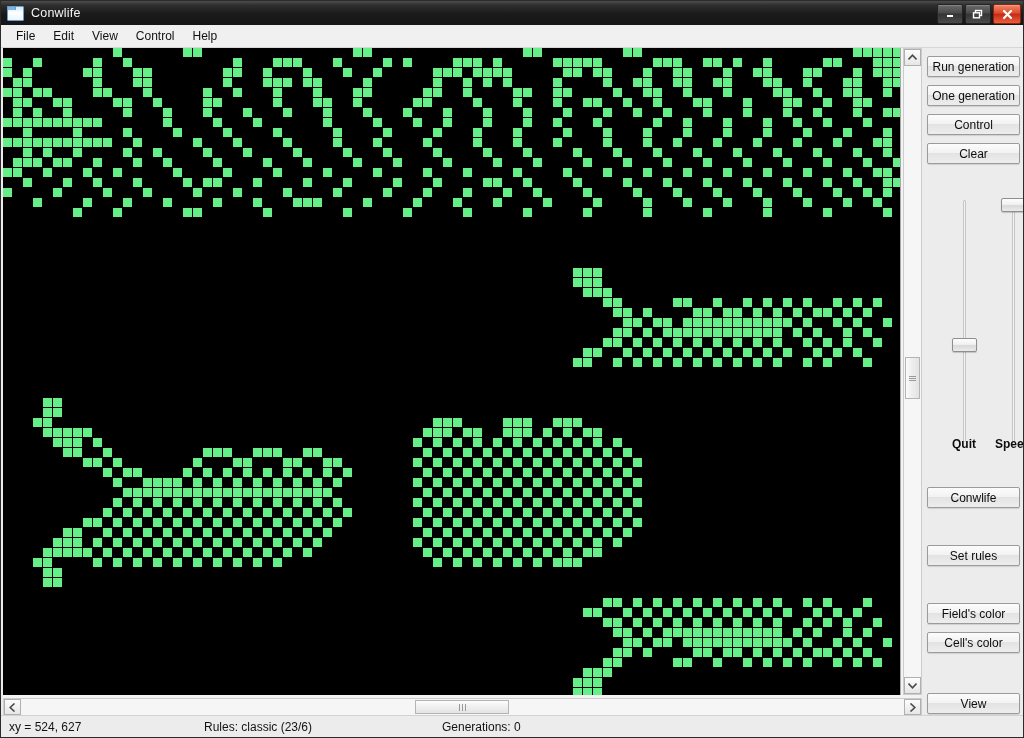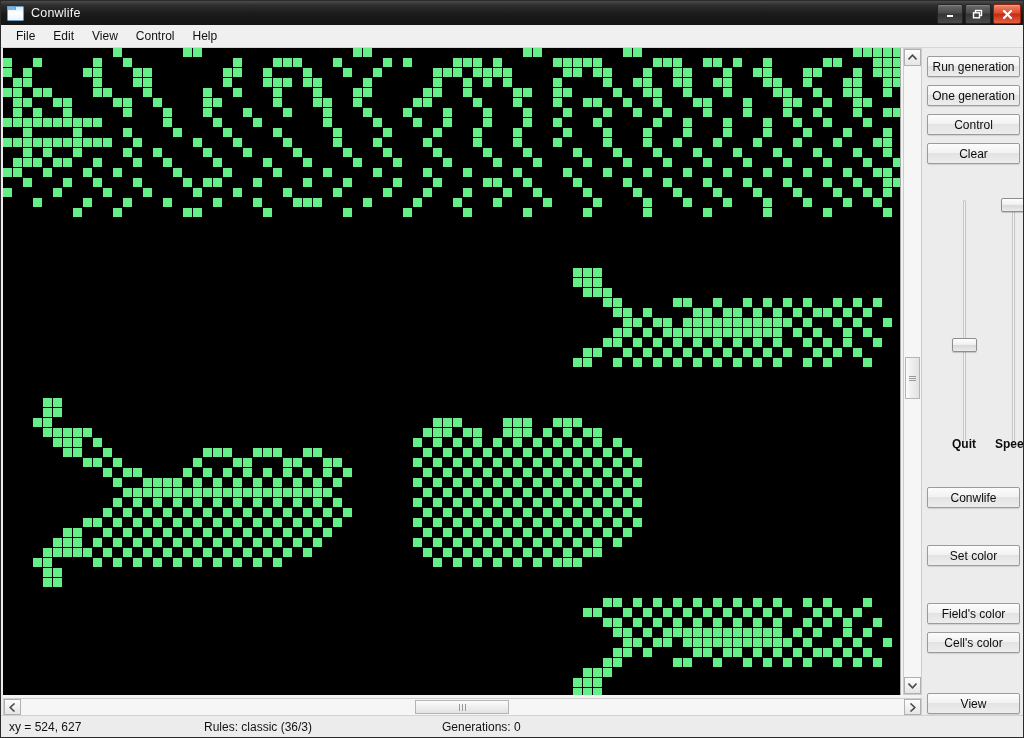--- a/index.html
+++ b/index.html
@@ -1248,25 +1248,25 @@
 
     <div class="slider-track" style="left:41px;top:152px;height:242px"></div>
     <div class="slider-thumb" style="left:30px;top:290px"></div>
     <div class="slider-label" style="left:17px;top:389px">Quit</div>
 
     <div class="slider-track" style="left:90px;top:152px;height:242px"></div>
     <div class="slider-thumb" style="left:79px;top:150px"></div>
     <div class="slider-label" style="left:66px;top:389px">Speed</div>
 
     <div class="pbtn" style="top:439px">Conwlife</div>
-    <div class="pbtn" style="top:497px">Set color</div>
+    <div class="pbtn" style="top:497px">Set rules</div>
     <div class="pbtn" style="top:555px">Field's color</div>
     <div class="pbtn" style="top:584px">Cell's color</div>
     <div class="pbtn" style="top:645px">View</div>
   </div>
 
   <div id="statusbar">
     <div class="status-cell" style="left:8px">xy = 524, 627</div>
-    <div class="status-cell" style="left:203px">Rules: classic (36/3)</div>
+    <div class="status-cell" style="left:203px">Rules: classic (23/6)</div>
     <div class="status-cell" style="left:441px">Generations:  0</div>
   </div>
 
 </div>
 
 </body></html>

